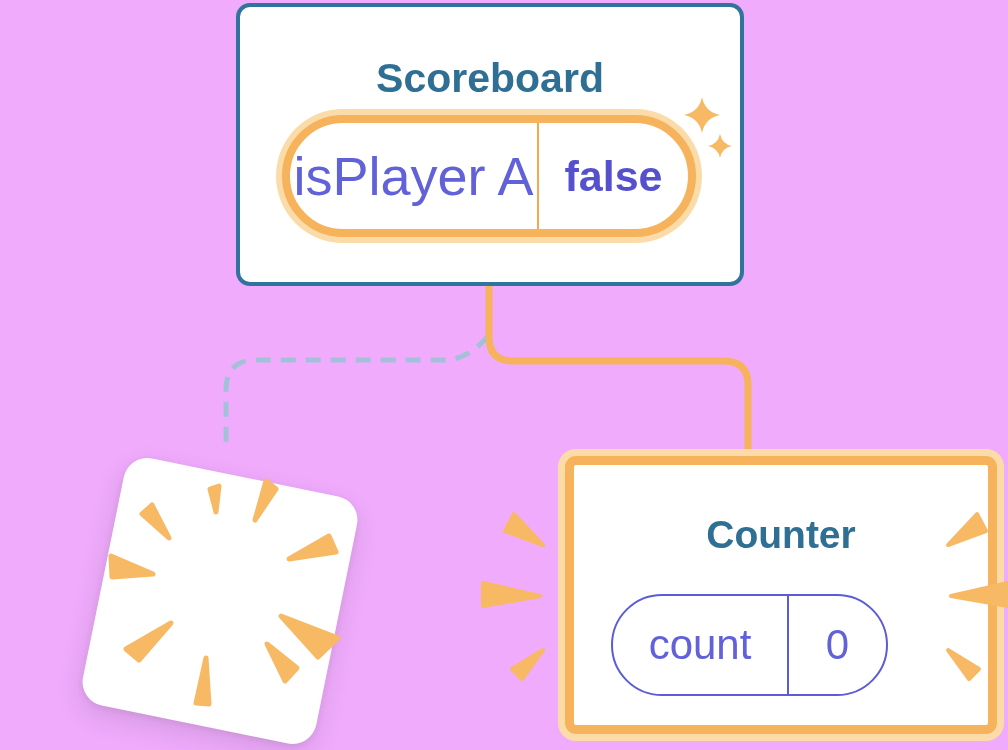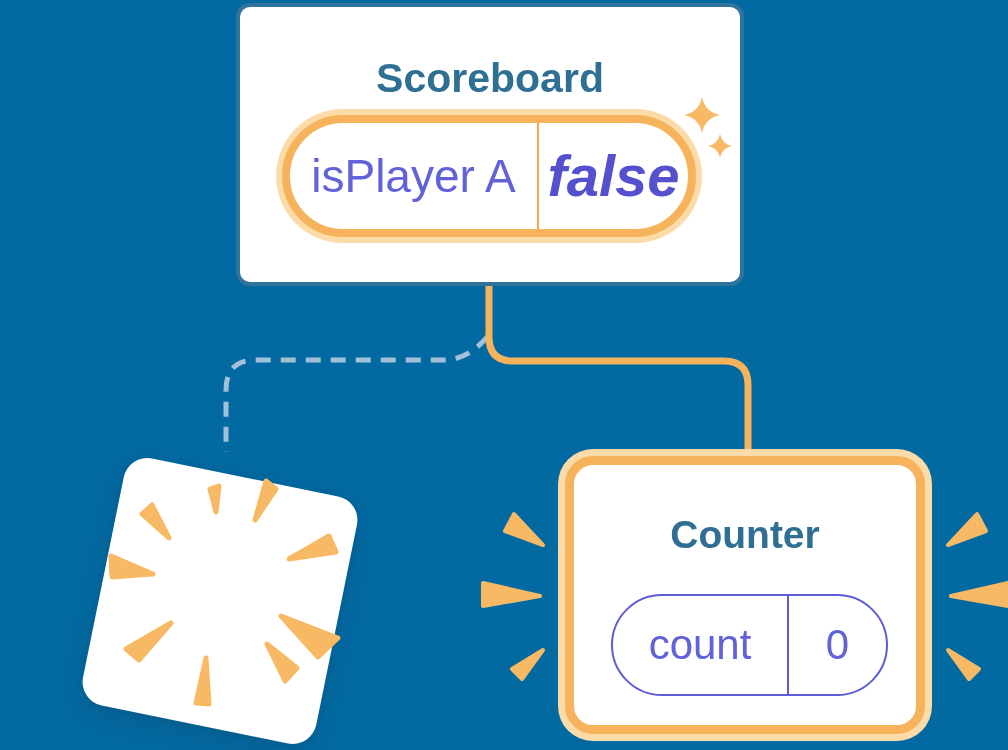--- a/index.html
+++ b/index.html
@@ -1,36 +1,36 @@
 <!DOCTYPE html>
 <html><head>
 <meta charset="utf-8">
 <style>
   html,body{margin:0;padding:0;background:#fff;}
   .stage{
     position:relative;
     width:1008px;height:750px;
-    background:#0369a1;
+    background:#f0abfc;
     overflow:hidden;
     font-family:"Liberation Sans","DejaVu Sans",sans-serif;
   }
   svg.layer{position:absolute;left:0;top:0;pointer-events:none;}
   #connector-layer{z-index:1;}
   #decoration-layer{z-index:3;}
 
   
   .card{position:absolute;background:#ffffff;box-sizing:border-box;z-index:2;}
 
   .scoreboard-card{
     left:236px;top:3px;width:508px;height:283px;
     border:4px solid #30749E;border-radius:14px;
   }
   .counter-card{
-    left:565px;top:456px;width:360px;height:278px;
-    border:9px solid #F6B35C;border-radius:28px;
+    left:565px;top:456px;width:432px;height:278px;
+    border:9px solid #F6B35C;border-radius:11px;
     box-shadow:0 0 0 7px #FBDCA8;
   }
   .removed-card{
     left:101px;top:475px;width:238px;height:252px;
     border-radius:24px;
     transform:rotate(11.5deg);
     box-shadow:0 10px 26px rgba(35,39,47,.13), 0 2px 6px rgba(35,39,47,.07);
   }
 
   .card-title{
@@ -48,22 +48,22 @@
   .scoreboard-card .state-pill{
     left:42px;top:108px;width:398px;height:106px;
     border:8px solid #F6B35C;border-radius:70px;
     box-shadow:0 0 0 6px #FBDCA8;
   }
   .counter-card .state-pill{
     left:37px;top:129px;width:273px;height:98px;
     border:2px solid #5C5CD6;border-radius:60px;
   }
   .pill-cell{display:flex;align-items:center;justify-content:center;line-height:1;}
-  .scoreboard-card .pill-label{width:247px;color:#6161D9;font-size:46px;}
-  .scoreboard-card .pill-value{flex:1;color:#5450CE;font-size:58px;font-weight:700;border-left:2px solid #F2A94F;font-style:italic;}
+  .scoreboard-card .pill-label{width:247px;color:#6161D9;font-size:54px;}
+  .scoreboard-card .pill-value{flex:1;color:#5450CE;font-size:43px;font-weight:700;border-left:2px solid #F2A94F;}
   .counter-card .pill-label{width:174px;color:#6161D9;font-size:42px;}
   .counter-card .pill-value{flex:1;color:#6161D9;font-size:42px;border-left:2px solid #5C5CD6;}
 </style>
 </head>
 <body>
 
 <div class="stage">
 
   <svg id="connector-layer" class="layer" width="1008" height="750" viewBox="0 0 1008 750">
     <path d="M 488 336 Q 468 360 444 360 L 256 360 Q 226 360 226 390 L 226 452" fill="none" stroke-width="5" stroke-dasharray="15 10" stroke="#A2C1D8"></path>

